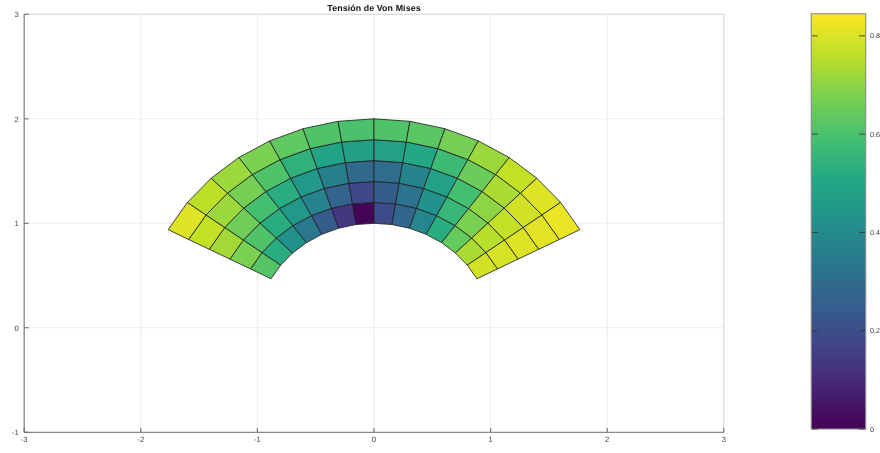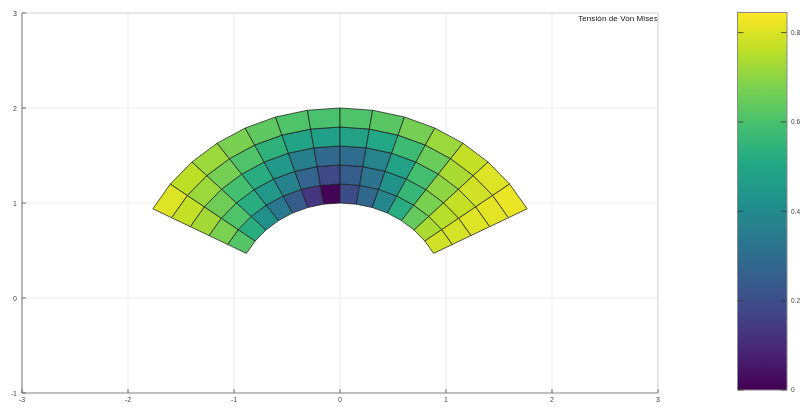--- a/index.html
+++ b/index.html
@@ -11,25 +11,25 @@
   .figure {
     position: relative;
     width: 800px;
     height: 412px;
     background: #ffffff;
     overflow: hidden;
   }
   .chart-title {
     position: absolute;
     left: 22px;
-    top: 14px;
+    top: 3px;
     width: 636px;
-    text-align: right;
+    text-align: center;
     font-size: 8px;
-    font-weight: normal;
+    font-weight: bold;
     color: #111111;
     letter-spacing: 0.1px;
   }
   svg.plot-svg {
     position: absolute;
     left: 0;
     top: 0;
     width: 800px;
     height: 412px;
   }

